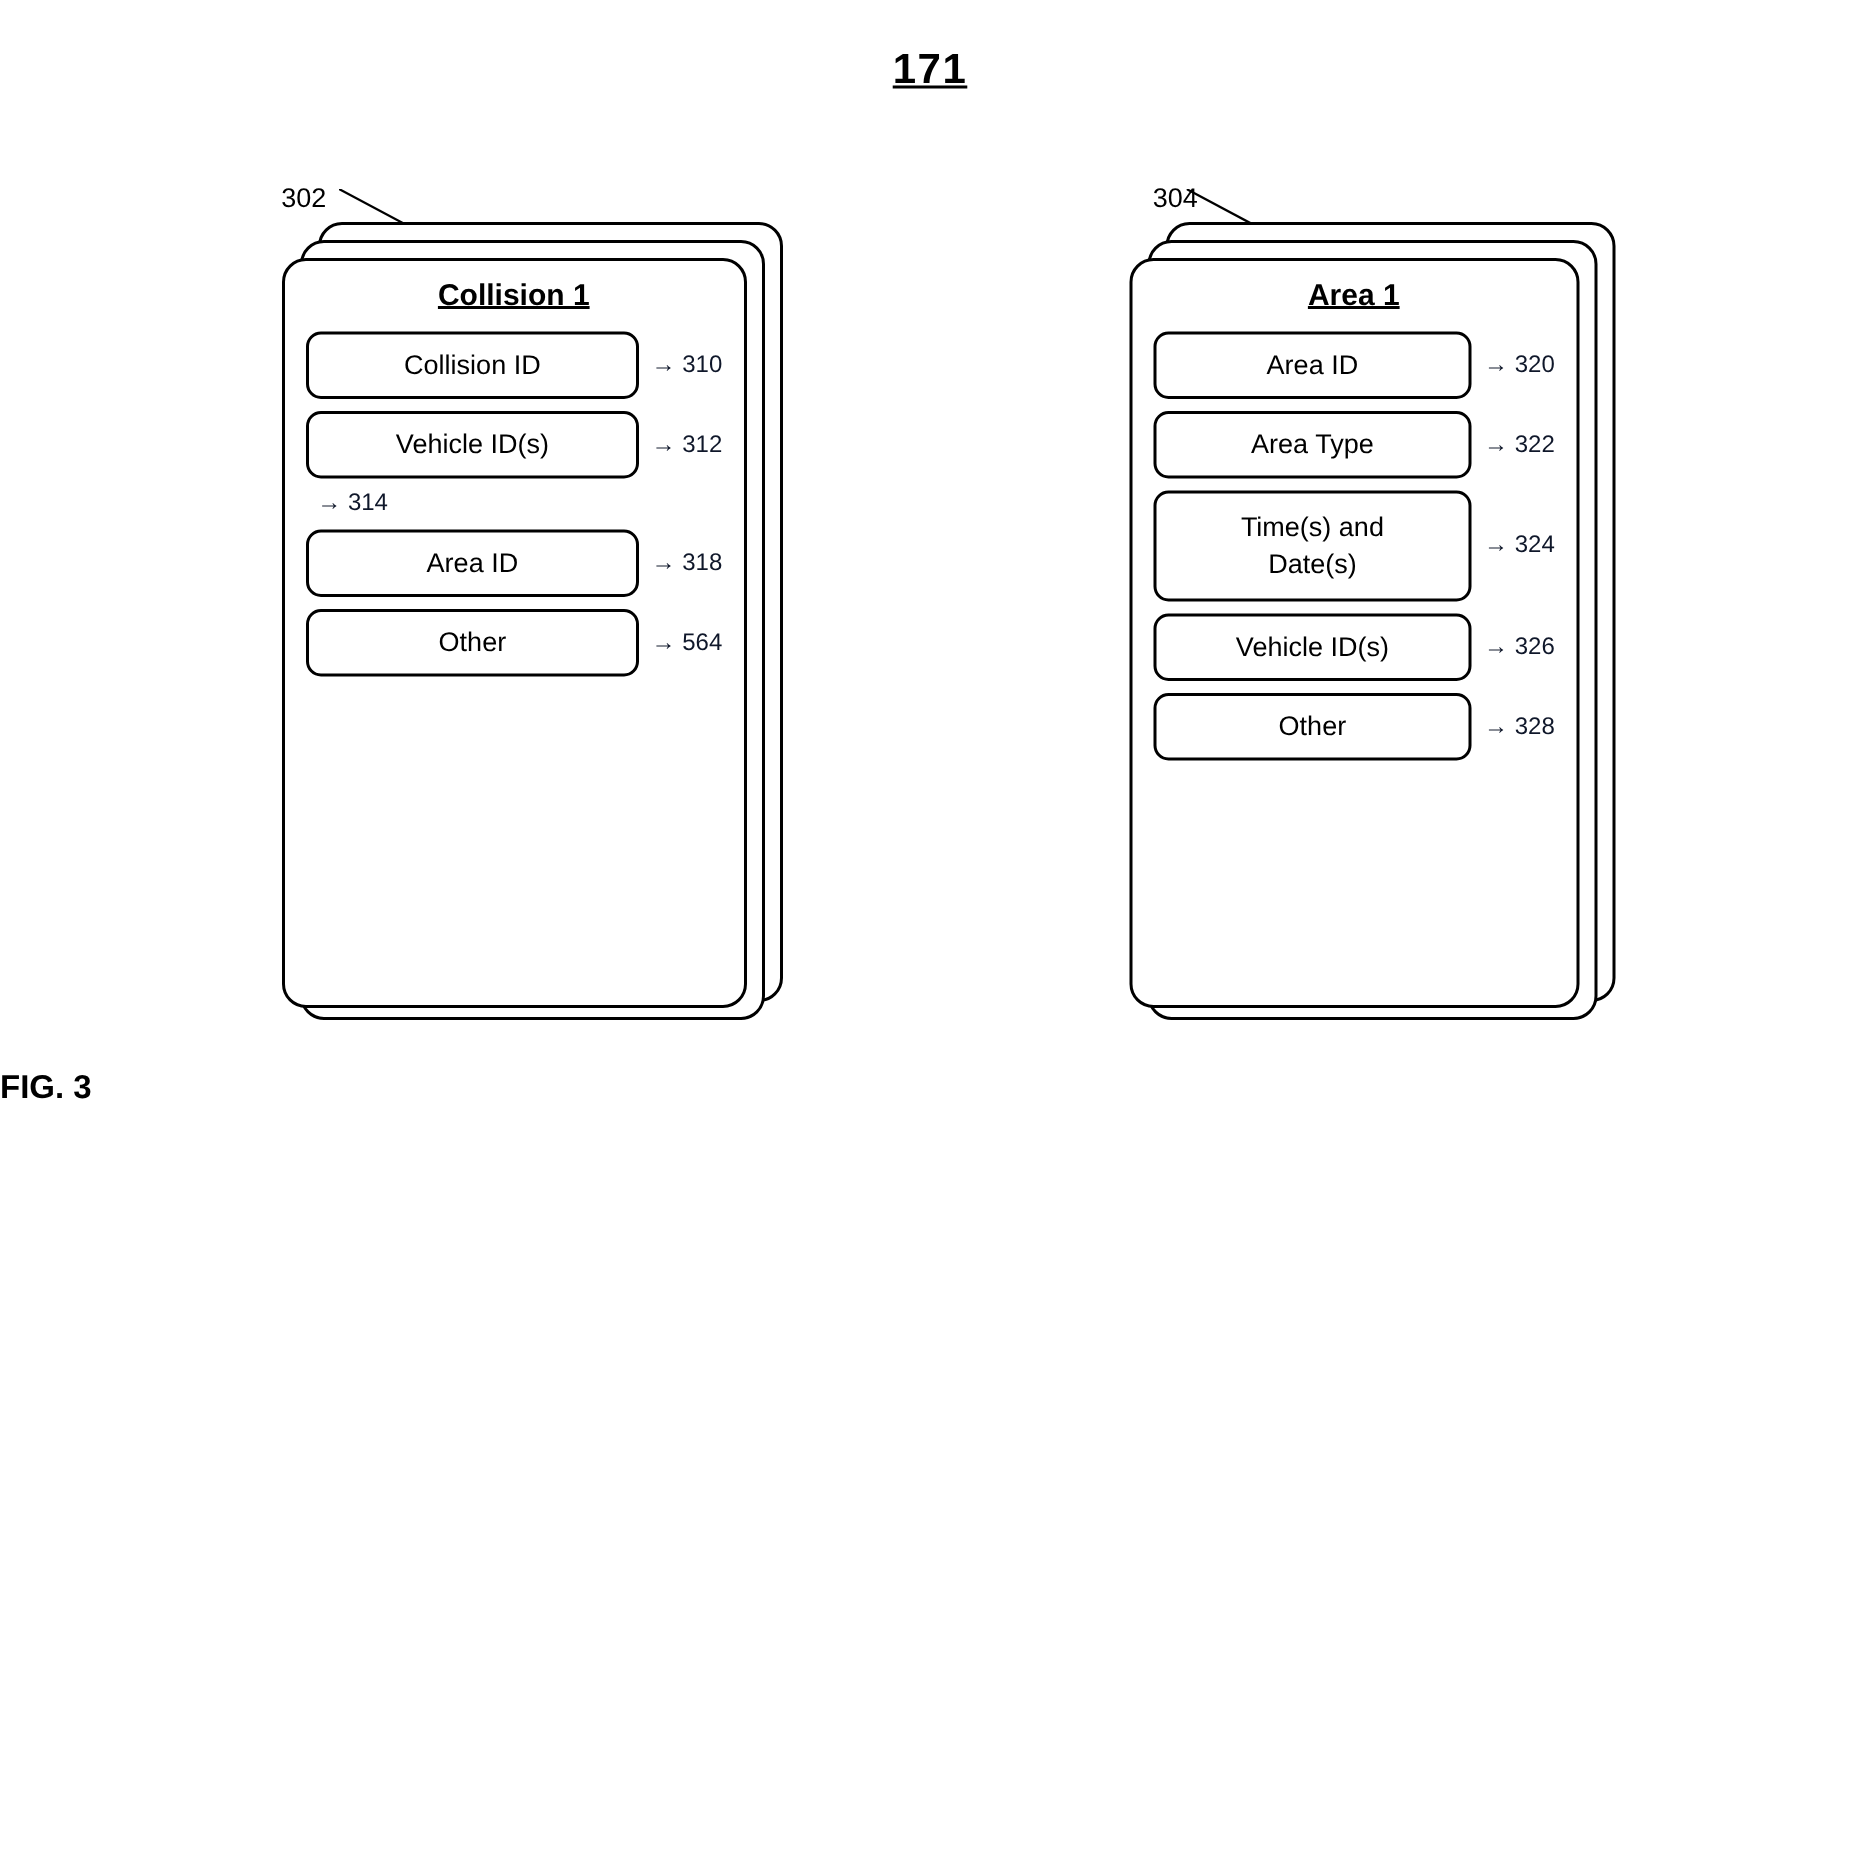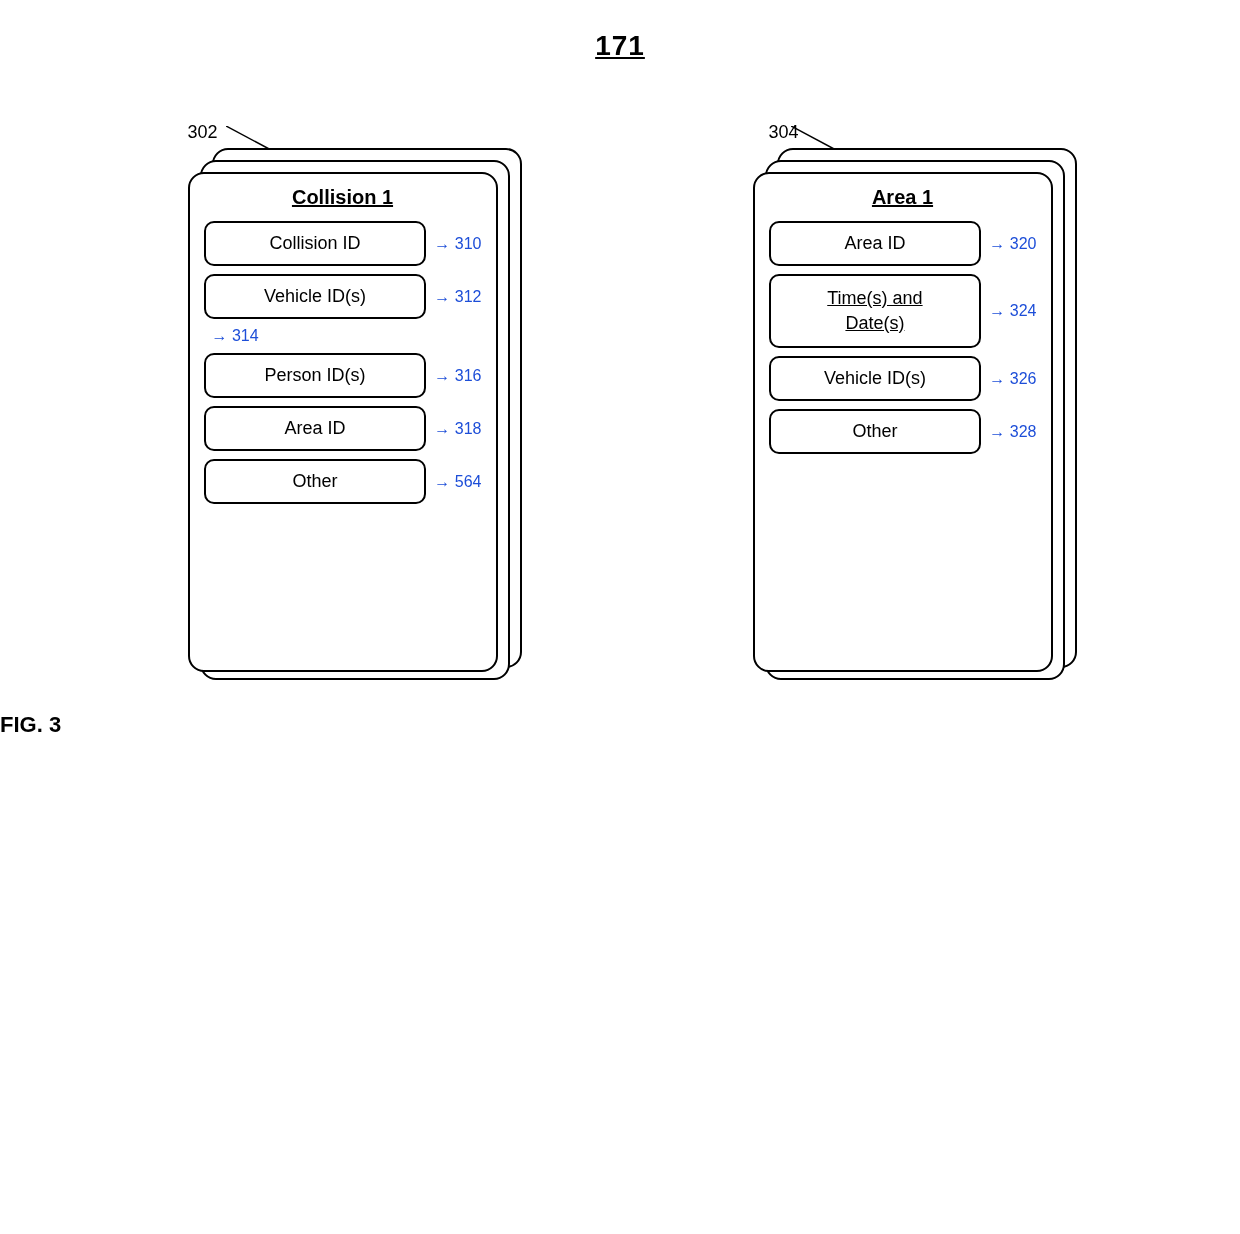--- a/index.html
+++ b/index.html
@@ -84,21 +84,21 @@
       border: 2px solid #000;
       border-radius: 10px;
       padding: 10px 14px;
       font-size: 18px;
       text-align: center;
       background: #fff;
     }
 
     .field-ref {
       font-size: 16px;
-      color: #1d4ed8;
+      color: #0f172a;
       margin-left: 8px;
       white-space: nowrap;
     }
 
     .fig-label {
       text-align: left;
       font-size: 22px;
       font-weight: bold;
       margin-top: 40px;
     }
@@ -187,24 +187,20 @@
 
         <div class="field-row">
           <div class="field-box">Vehicle ID(s)</div>
           <span class="field-ref">→ 312</span>
         </div>
 
         <div class="field-row">
           <span class="field-ref">→ 314</span>
         </div>
 
-        <div class="field-row">
-          <div class="field-box">Person ID(s)</div>
-          <span class="field-ref">→ 316</span>
-        </div>
 
         <div class="field-row">
           <div class="field-box">Area ID</div>
           <span class="field-ref">→ 318</span>
         </div>
 
         <div class="field-row">
           <div class="field-box">Other</div>
           <span class="field-ref">→ 564</span>
         </div>
@@ -234,23 +230,27 @@
       </div>
 
       <div class="card-front">
         <div class="card-title">Area 1</div>
 
         <div class="field-row">
           <div class="field-box">Area ID</div>
           <span class="field-ref">→ 320</span>
         </div>
 
-
-        <div class="field-row">
-          <div class="field-box" style="line-height:1.4;text-decoration:underline;">Time(s) and<br>Date(s)</div>
+        <div class="field-row">
+          <div class="field-box">Area Type</div>
+          <span class="field-ref">→ 322</span>
+        </div>
+
+        <div class="field-row">
+          <div class="field-box" style="line-height:1.4;">Time(s) and<br>Date(s)</div>
           <span class="field-ref">→ 324</span>
         </div>
 
         <div class="field-row">
           <div class="field-box">Vehicle ID(s)</div>
           <span class="field-ref">→ 326</span>
         </div>
 
         <div class="field-row">
           <div class="field-box">Other</div>

